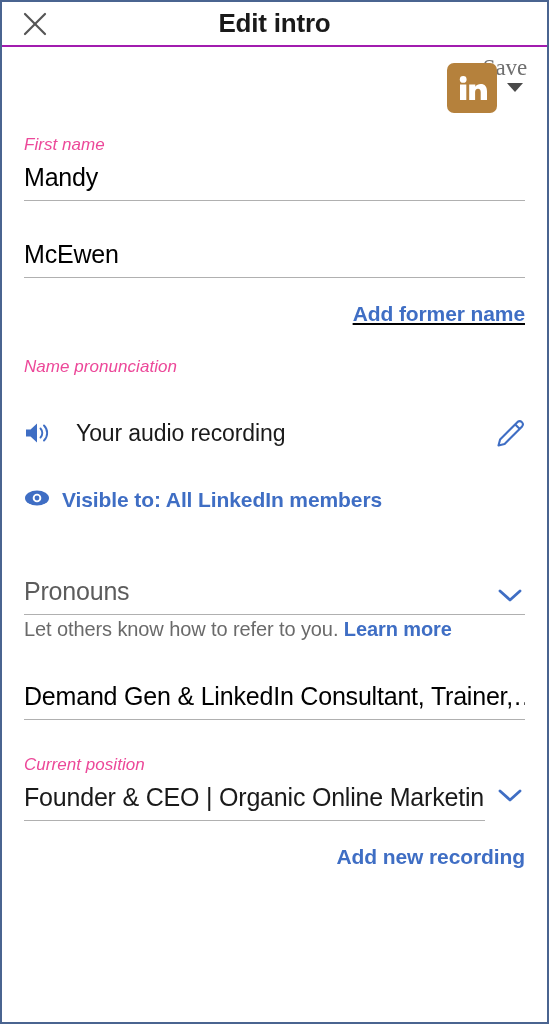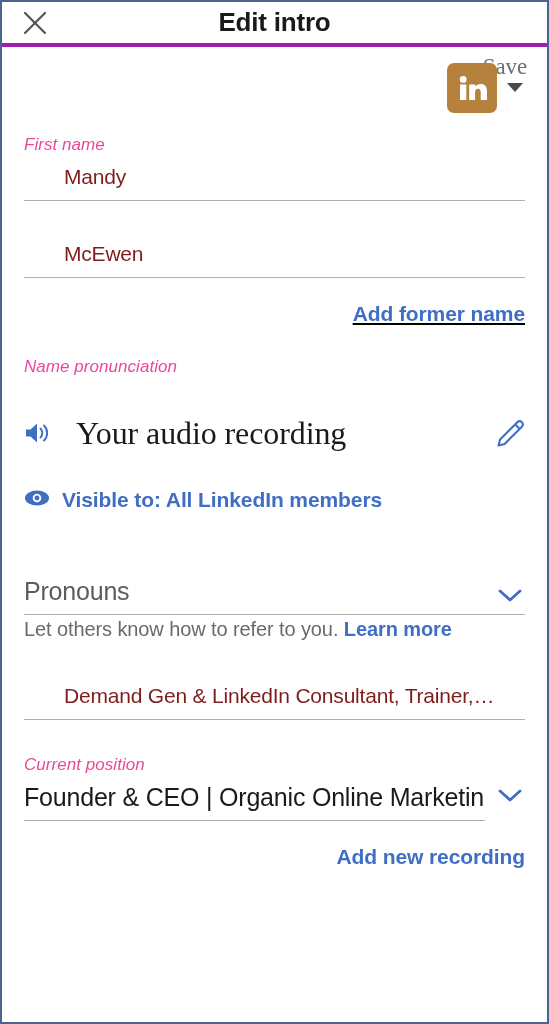--- a/index.html
+++ b/index.html
@@ -20,21 +20,21 @@
     background: #ffffff;
     border: 2px solid #4a6490;
     overflow: hidden;
   }
 
   
   .header {
     position: relative;
     height: 45px;
     background: #ffffff;
-    border-bottom: 4px solid #a21caf;
+    border-bottom: 2px solid #a21caf;
     display: flex;
     align-items: center;
   }
   .close-btn {
     position: absolute;
     left: 18px;
     top: 50%;
     transform: translateY(-50%);
     width: 30px;
     height: 30px;
@@ -108,28 +108,27 @@
     padding-top: 6px;
   }
   .field-label {
     font-size: 17px;
     color: #ec4899;
     line-height: 22px;
     letter-spacing: 0.05px;
     font-style: italic;
   }
   .field-value {
-    font-size: 21px;
-    color: #7f1d1d;
+    font-size: 25px;
+    color: #000000;
     line-height: 34px;
     letter-spacing: -0.2px;
     padding-top: 4px;
     white-space: nowrap;
     overflow: hidden;
-    margin-left: 40px;
   }
   .underline {
     border-bottom: 1px solid #b0b0b0;
     margin-top: 6px;
   }
 
   .spacer-26 { height: 26px; }
   .spacer-18 { height: 18px; }
   .spacer-12 { height: 12px; }
 
@@ -155,26 +154,25 @@
     align-items: center;
     height: 54px;
   }
   .audio-icon {
     width: 32px;
     display: flex;
     align-items: center;
     flex: none;
   }
   .audio-label {
-    font-size: 32px;
+    font-size: 23px;
     color: #1a1a1a;
     margin-left: 20px;
     flex: 1;
     letter-spacing: -0.1px;
-    font-family: Liberation Serif, serif;
   }
   .pencil-btn {
     width: 34px;
     display: flex;
     justify-content: flex-end;
     align-items: center;
     cursor: pointer;
     flex: none;
   }
 

